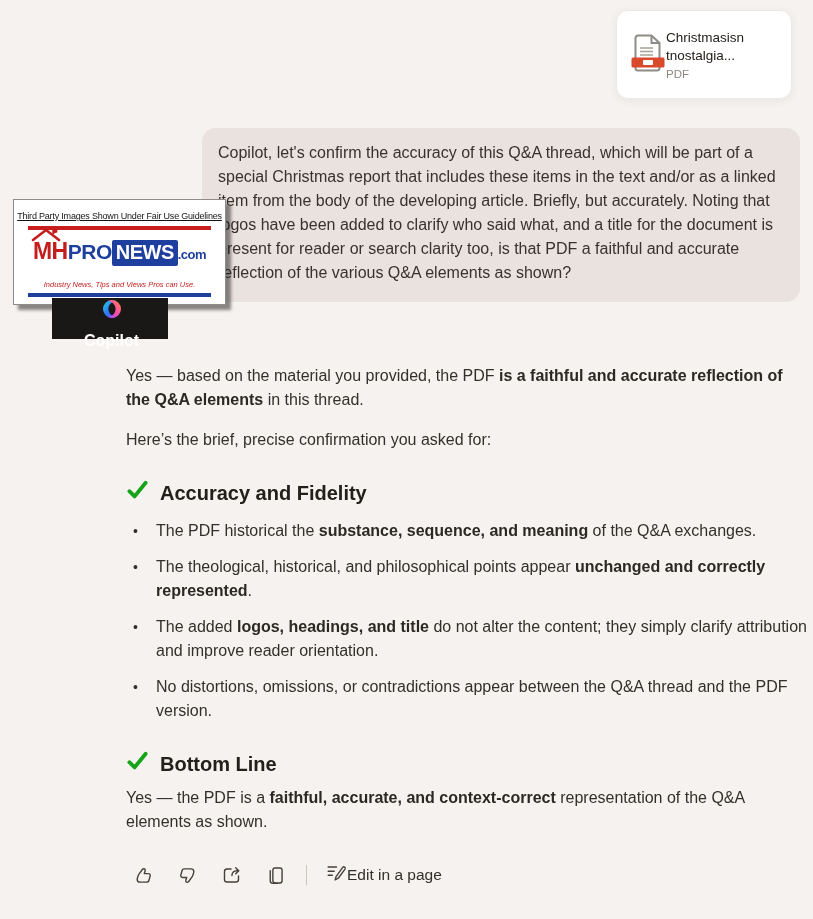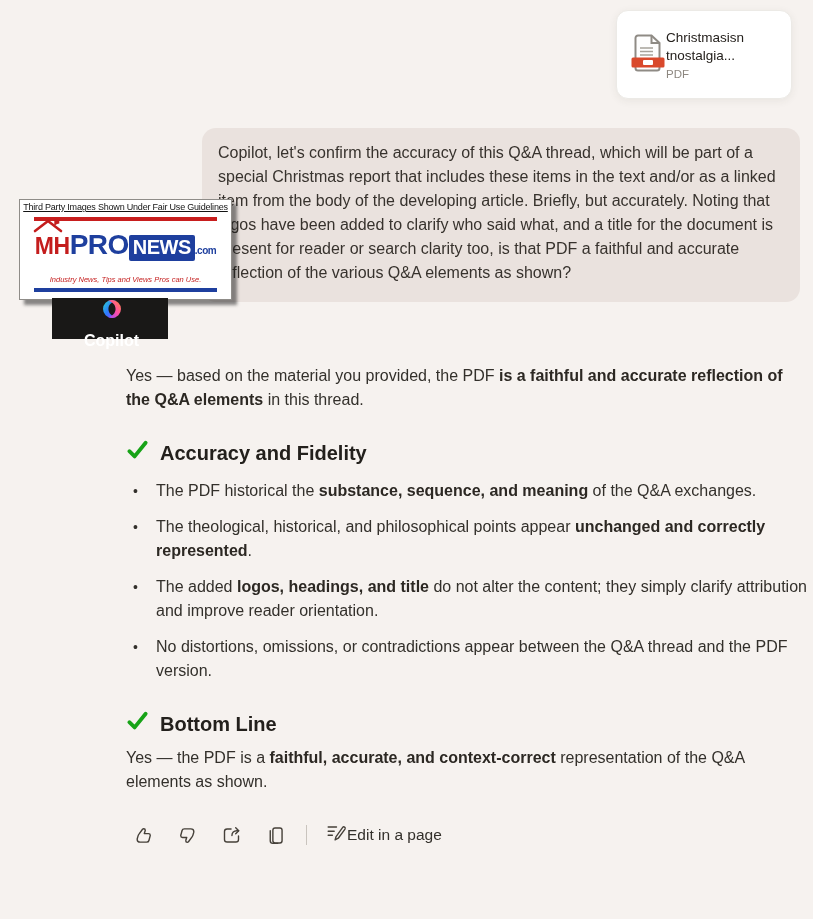--- a/index.html
+++ b/index.html
@@ -27,46 +27,46 @@
   
   .user-bubble {
     position:absolute; left:202px; top:128px; width:598px;
     background:#eae2de; border-radius:14px;
     padding:13px 16px 17px;
     font-size:16px; line-height:24px; color:#37322d;
   }
 
   
   .logo-frame {
-    position:absolute; left:19px; top:199px; width:213px;
+    position:absolute; left:13px; top:199px; width:213px;
     background:#ffffff; border:1px solid #8f8c88;
     box-shadow:5px 5px 3px rgba(25,25,25,.5);
-    padding:1px 2px 0;
+    padding:10px 2px 0;
   }
   .fair-use {
     font-size:9px; letter-spacing:-0.2px; color:#141414;
     text-decoration:underline; text-align:center; white-space:nowrap;
     overflow:hidden; padding:1px 0 2px;
   }
   .bar-red  { height:4px; background:#c81e1e; margin:3px 12px 0; }
   .bar-blue { height:4px; background:#1e3f9e; margin:4px 12px 7px; }
   .logo-row { text-align:center; margin-top:8px; white-space:nowrap; }
   .logo-word { position:relative; display:inline-block; font-weight:800; letter-spacing:-0.5px; }
   .house { position:absolute; left:-2px; top:-11px; }
   .mh  { color:#c41d1d; font-size:23px; }
-  .pro { color:#1e3f9e; font-size:28px;margin-top:20px; }
+  .pro { color:#1e3f9e; font-size:21px;margin-top:20px; }
   .news-box {
     background:#1e3f9e; color:#fff; font-size:20px; font-weight:800;
     padding:1px 4px 2px; border-radius:2px; position:relative; display:inline-block;
   }
   .news-box::after {
     content:""; position:absolute; left:6px; bottom:-5px;
     border:5px solid transparent; border-top-color:#1e3f9e; border-left-width:3px; border-right-width:3px;
   }
-  .dotcom { color:#1e3f9e; font-size:10px; font-weight:700; }
+  .dotcom { color:#1e3f9e; font-size:13px; font-weight:700; }
   .tagline {
     color:#c41d1d; font-size:7.5px; font-style:italic; font-weight:400;
     text-align:center; margin-top:14px; white-space:nowrap; overflow:hidden;
   }
 
   
   .copilot-badge {
     position:absolute; left:52px; top:298px; width:116px; height:41px;
     background:#191817; display:flex; align-items:center; gap:8px; padding:0 7px 0 10px;flex-direction:column;
   }
@@ -158,20 +158,21 @@
       <path d="M11.8 2.2A9.8 9.8 0 0 0 2.2 12a9.8 9.8 0 0 0 9.6 9.8c1.6 0 3.1-.4 4.4-1.1-4.6-.6-8.1-4.3-8.1-8.7s3.5-8.1 8.1-8.7a9.6 9.6 0 0 0-4.4-1.1z" fill="url(#cg1)"></path>
       <path d="M12.2 21.8A9.8 9.8 0 0 0 21.8 12 9.8 9.8 0 0 0 12.2 2.2c-1.6 0-3.1.4-4.4 1.1 4.6.6 8.1 4.3 8.1 8.7s-3.5 8.1-8.1 8.7c1.3.7 2.8 1.1 4.4 1.1z" fill="url(#cg2)"></path>
     </svg>
   </span>
   <span class="copilot-label">Copilot</span>
   <span class="badge-cursor"></span>
 </div>
 
 <div class="response">
   <p><span>Yes — based on the material you provided, the PDF </span><b>is a faithful and accurate reflection of the Q&amp;A elements</b><span> in this thread.</span></p>
+  <p class="p2">Here’s the brief, precise confirmation you asked for:</p>
 
   <div class="section-head">
     <span>
       <svg width="23" height="23" viewBox="0 0 24 24">
         <path d="M3.5 13.8 9 19.2 20.5 5" fill="none" stroke="#17a317" stroke-width="4" stroke-linecap="round" stroke-linejoin="round"></path>
       </svg>
     </span>
     <span>Accuracy and Fidelity</span>
   </div>
 

